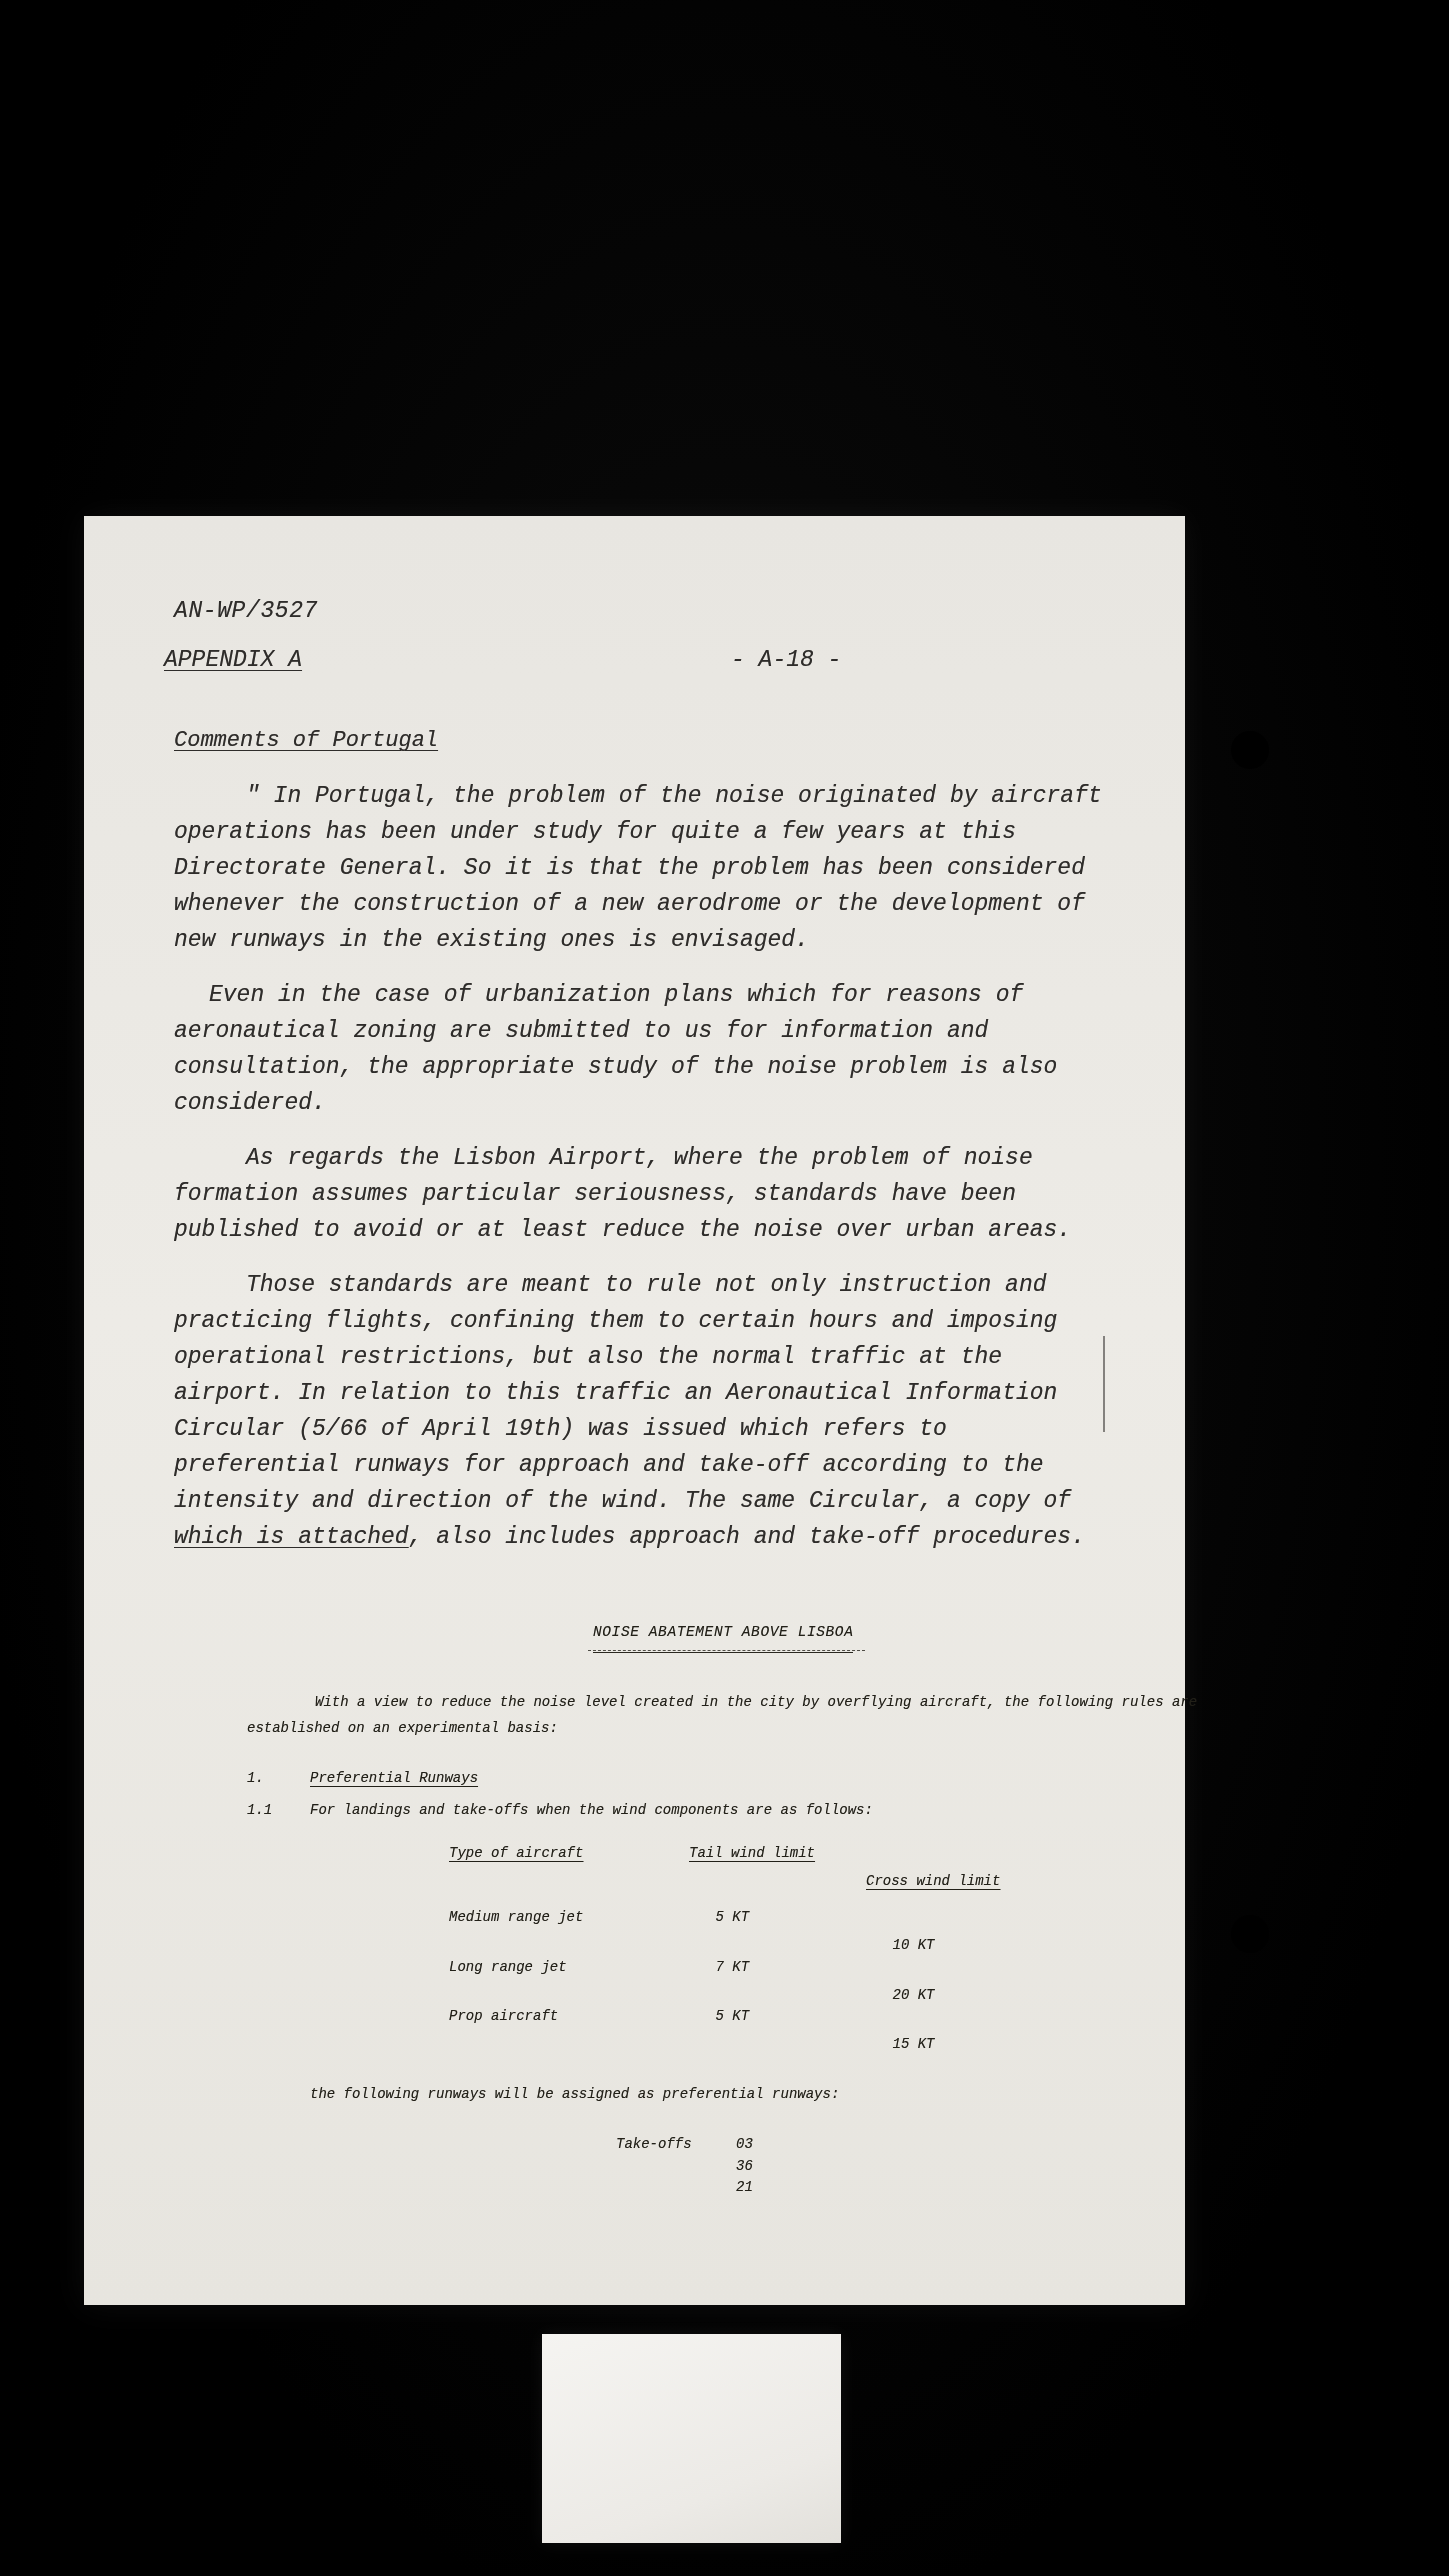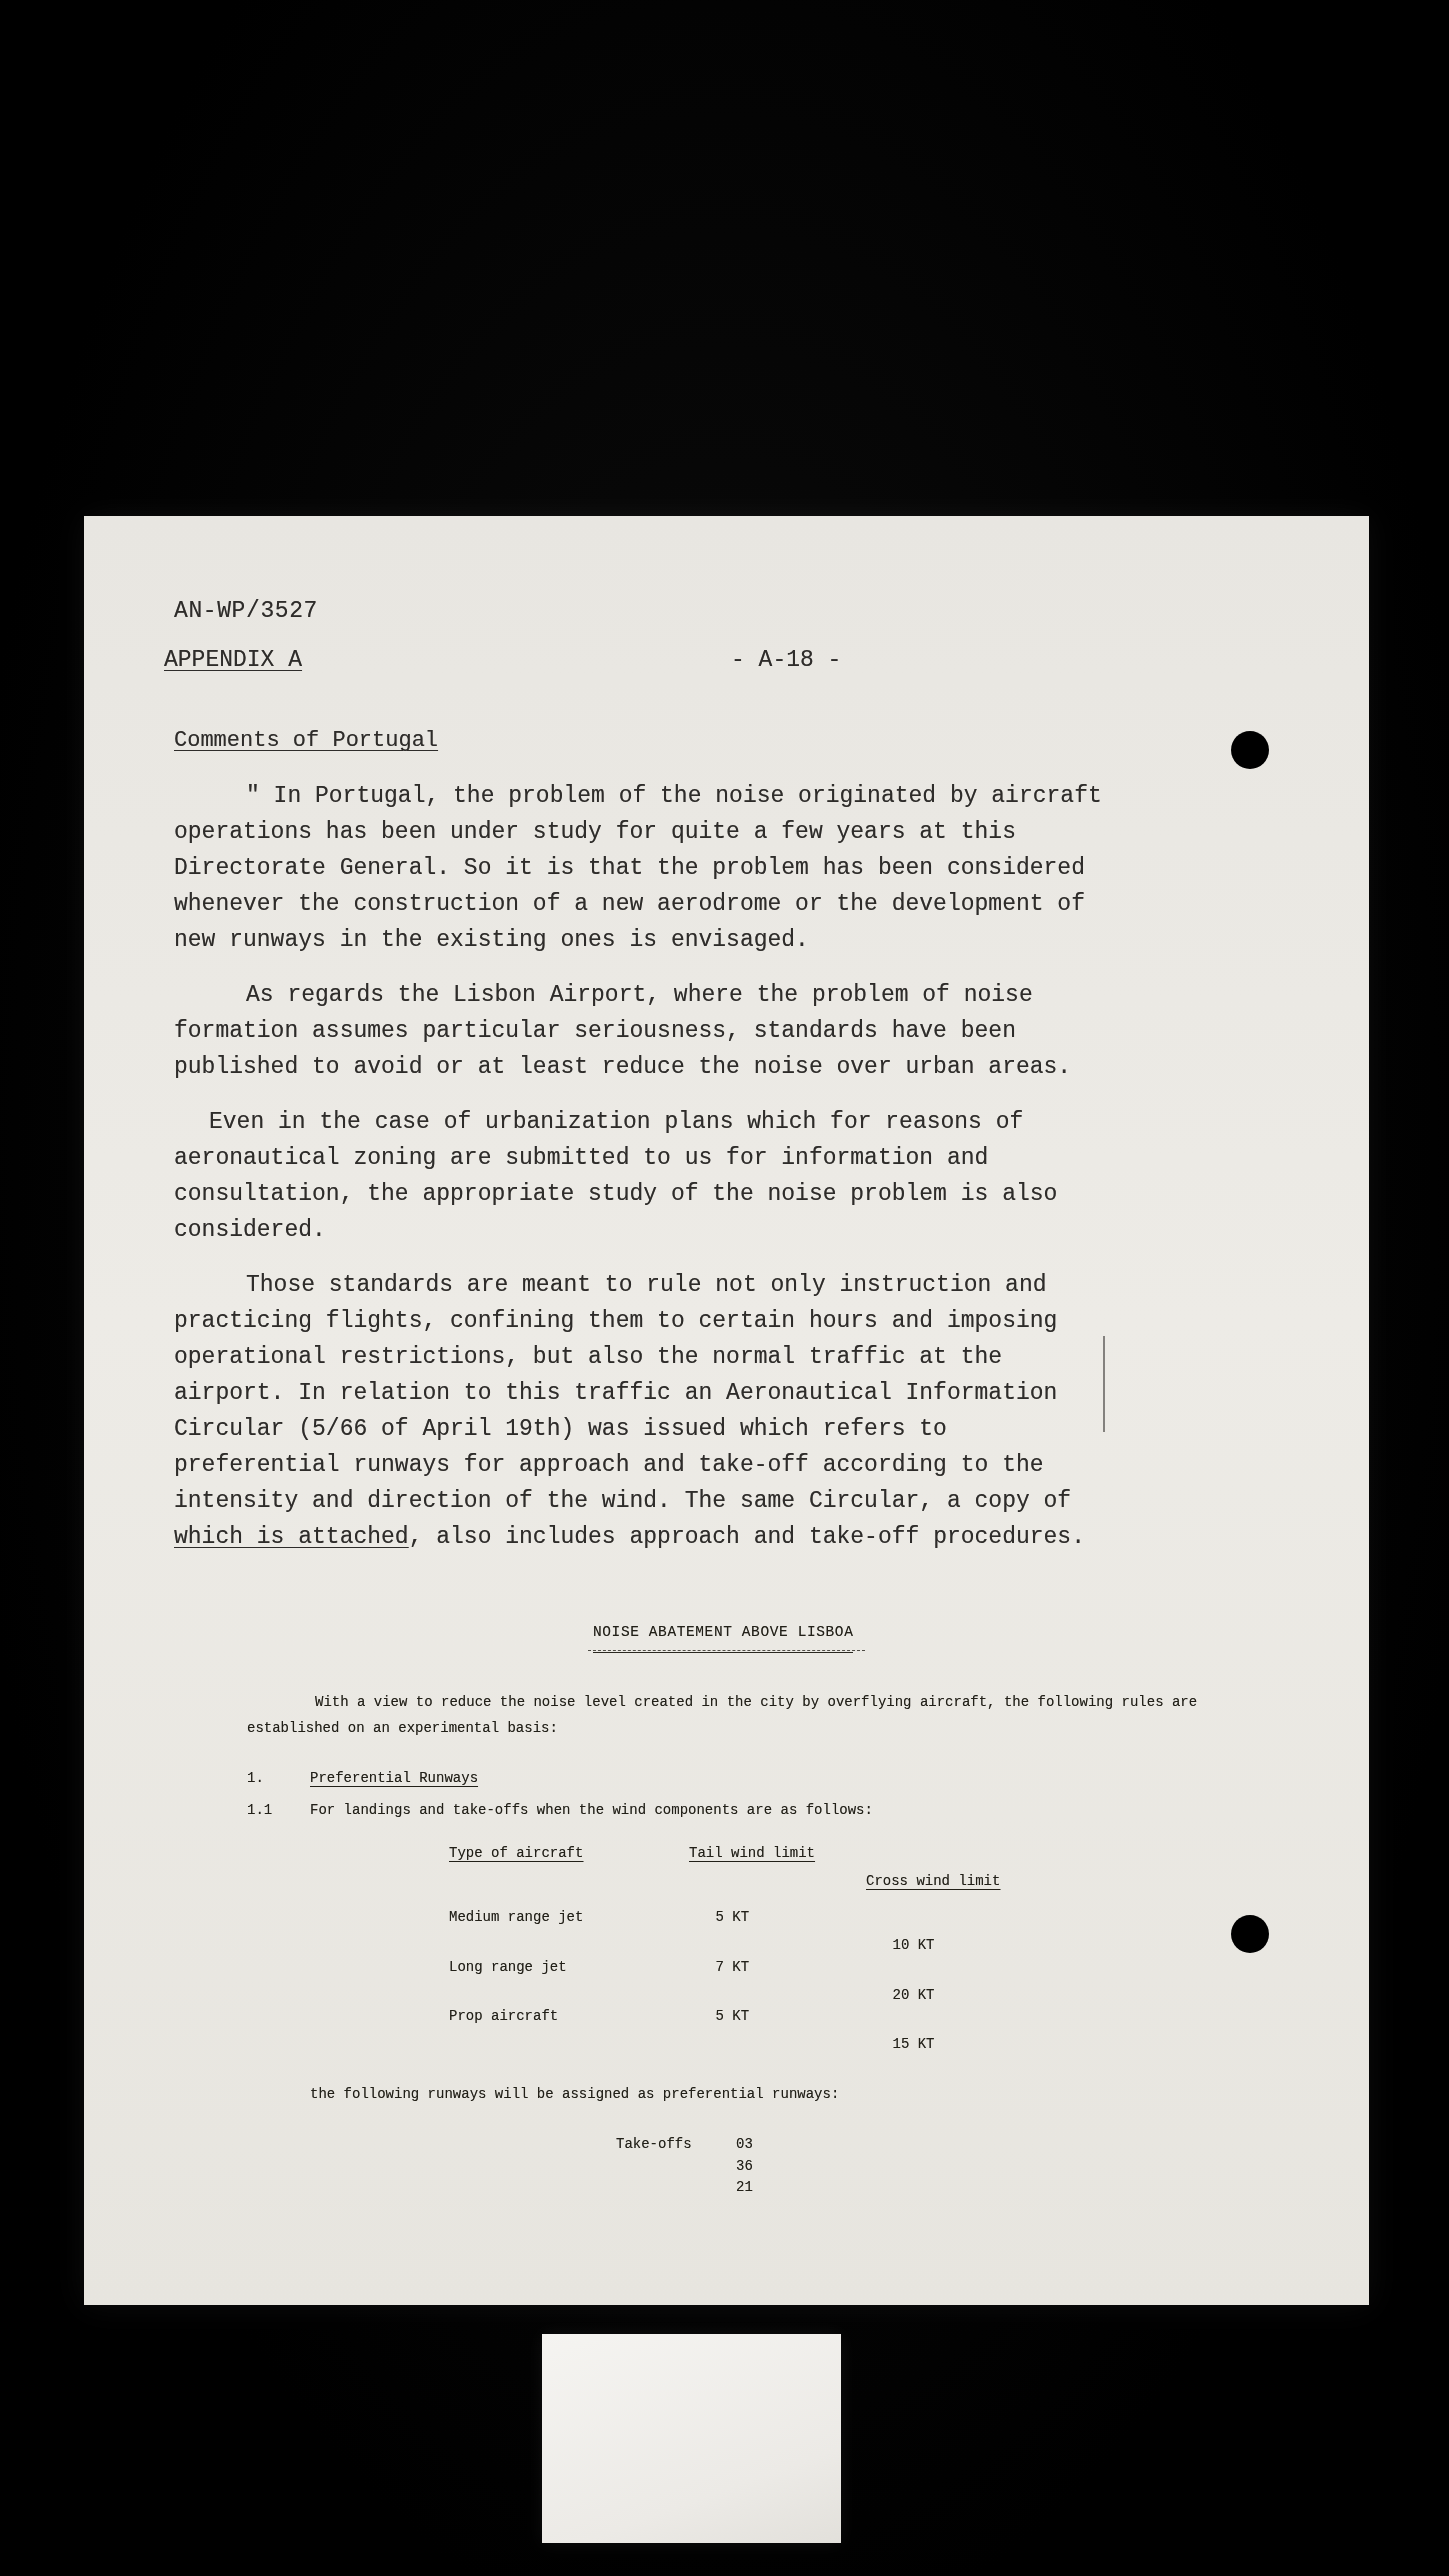--- a/index.html
+++ b/index.html
@@ -7,24 +7,25 @@
   body {
     width:1450px; height:2576px;
     position:relative; overflow:hidden;
     font-family:"Liberation Mono","DejaVu Sans Mono",monospace;
   }
   .scan {
     position:absolute; inset:0;
     background:radial-gradient(ellipse at 50% 45%, #0d0d0d 0%, #000 75%);
   }
   .sheet {
-    position:absolute; left:84px; top:516px; width:1285px; height:1789px;
+    position:absolute; left:84px; top:516px; width:1101px; height:1789px;
     background:linear-gradient(180deg,#e8e6e1 0%,#edebe6 45%,#e7e5df 100%);
     color:#2e2c2a;
     box-shadow:0 0 32px rgba(255,255,255,0.05);
+    font-style:italic;
   }
   .sheet * { text-shadow:0 0 0.6px rgba(45,42,40,.45); }
 
   
   .docref {
     position:absolute; left:90px; top:82px;
     font-size:23px; letter-spacing:0.6px;
   }
   .appendix-row {
     position:absolute; left:80px; top:131px; width:947px;
@@ -106,22 +107,22 @@
       <span class="uline">APPENDIX A</span>
       <span class="pagenum">- A-18 -</span>
     </div>
 
     <div class="section-title">
       <span class="uline">Comments of Portugal</span>
     </div>
 
     <div class="body-text">
       <p class="para indent-lg">" In Portugal, the problem of the noise originated by aircraft operations has been under study for quite a few years at this Directorate General.  So it is that the problem has been considered whenever the construction of a new aerodrome or the development of new runways in the existing ones is envisaged.</p>
+      <p class="para indent-sm">Even in the case of urbanization plans which for reasons of aeronautical zoning are submitted to us for information and consultation, the appropriate study of the noise problem is also considered.</p>
       <p class="para indent-lg">As regards the Lisbon Airport, where the problem of noise formation assumes particular seriousness, standards have been published to avoid or at least reduce the noise over urban areas.</p>
-      <p class="para indent-sm">Even in the case of urbanization plans which for reasons of aeronautical zoning are submitted to us for information and consultation, the appropriate study of the noise problem is also considered.</p>
       <p class="para indent-lg"><span>Those standards are meant to rule not only instruction and practicing flights, confining them to certain hours and imposing operational restrictions, but also the normal traffic at the airport. In relation to this traffic an Aeronautical Information Circular (5/66 of April 19th) was issued which refers to preferential runways for approach and take-off according to the intensity and direction of the wind.  The same Circular, a copy of </span><span class="uline">which is attached</span><span>, also includes approach and take-off procedures.</span></p>
     </div>
 
     <div class="circular">
 
       <div class="circ-title-wrap">
         <span class="circ-title">NOISE ABATEMENT ABOVE LISBOA</span>
       </div>
 
       <p class="circ-intro">With a view to reduce the noise level created in the city by overflying aircraft, the following rules are established on an experimental basis:</p>

